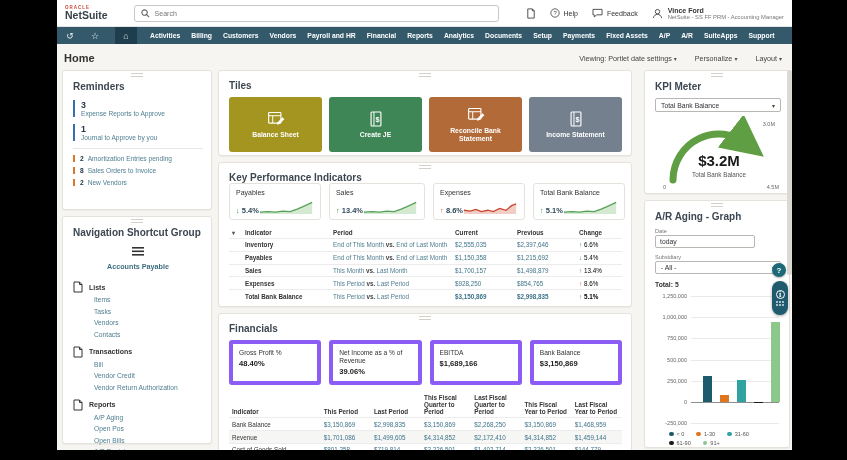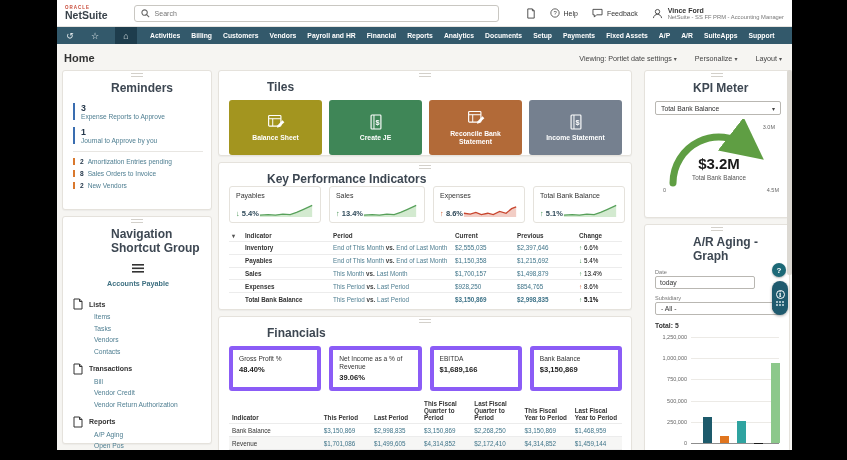--- a/index.html
+++ b/index.html
@@ -32,21 +32,21 @@
   .ctrl { cursor:pointer; white-space:nowrap; }
   .caret { font-size:6px; color:#555; margin-left:2px; }
 
   
   .dash { display:flex; padding:0 0 0 5px; gap:6px; align-items:flex-start; }
   .col-l { width:150px; flex:none; }
   .col-m { width:414px; flex:none; margin-right:6px; }
   .col-r { width:146px; flex:none; }
   .card { background:#fff; border:1px solid #e5e2dc; border-radius:3px; position:relative; box-shadow:0 1px 1px rgba(0,0,0,.04); margin-bottom:6px; }
   .drag { position:absolute; top:2px; left:50%; width:12px; margin-left:-6px; height:4px; border-top:1px solid #d3d0ca; border-bottom:1px solid #d3d0ca; cursor:grab; }
-  .ctitle { font-size:12px; font-weight:bold; color:#3d4752;margin-left:38px; }
+  .ctitle { font-size:10px; font-weight:bold; color:#3d4752; }
 
   
   .rem { padding:10px 8px 8px 10px; height:140px; }
   .rem-item { border-left:2.5px solid; padding-left:6px; margin-bottom:7px; cursor:pointer; }
   .rem-item .cnt { font-size:8.8px; font-weight:bold; color:#24374a; line-height:1.15; }
   .rem-item .lbl { font-size:6.6px; color:#4e7e91; }
   .rem-div { border-top:1px solid #e8e6e2; margin:7px 0 6px; }
   .rem2 { border-left:2.5px solid #d9782d; padding-left:5px; margin-bottom:5px; font-size:6.6px; cursor:pointer; display:flex; gap:4px;}
   .rem2 .cnt2 { color:#24374a; font-weight:bold; }
   .rem2 .lbl2 { color:#4e7e91; }
@@ -82,21 +82,21 @@
   .fin-tbl tr:nth-child(even) td { background:#f6f6f5; }
 
   
   .fincard { padding:9px 9px 4px 10px; height:160px; overflow:hidden; margin-bottom:0;}
   .fin-row { display:flex; gap:8px; margin-top:6px; }
   .fin-box { flex:1; border:4px solid #8b5cf6; border-radius:3px; padding:5px 6px; min-height:33px; cursor:pointer;}
   .fin-box .flabel { font-size:6.6px; color:#333; line-height:1.25;}
   .fin-box .fval { font-size:7.6px; font-weight:bold; color:#222; margin-top:2px; }
 
   
-  .meter { padding:10px 8px 8px 10px; height:148px; }
+  .meter { padding:10px 8px 8px 10px; height:124px; }
   .select { margin-top:6px; height:14px; border:1px solid #b9b7b2; border-radius:2px; background:#fff; display:flex; align-items:center; font-size:6.8px; color:#333; padding:0 5px; cursor:pointer;}
   .select .sc-caret { margin-left:auto; font-size:6px; color:#444; }
   .gaugewrap { position:relative; width:128px; height:80px; margin:4px auto 0; }
   .gauge-val { position:absolute; left:0; right:0; top:36px; text-align:center; font-size:15px; font-weight:bold; color:#1a1a1a; }
   .gauge-cap { position:absolute; left:0; right:0; top:55px; text-align:center; font-size:6.3px; color:#555; }
   .gauge-min { position:absolute; left:8px; top:68px; font-size:5.5px; color:#666; }
   .gauge-max { position:absolute; right:4px; top:68px; font-size:5.5px; color:#666; }
   .gauge-tick { position:absolute; right:8px; top:5px; font-size:5.5px; color:#666; }
 
   

